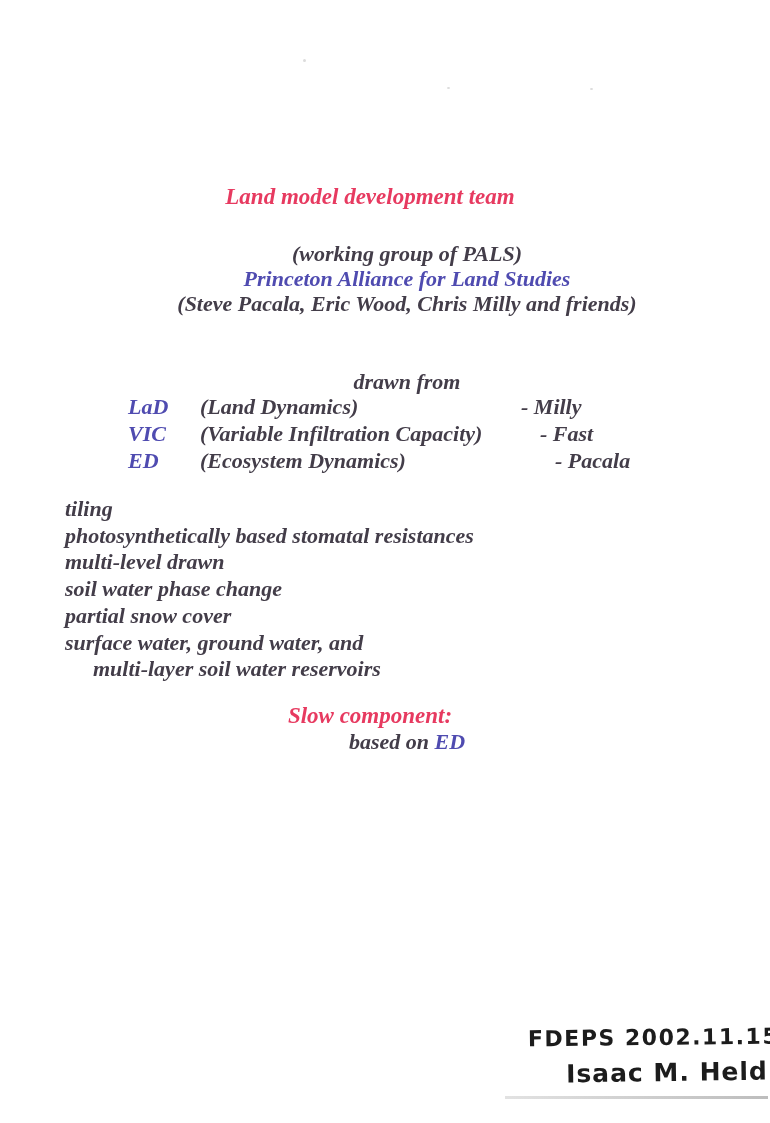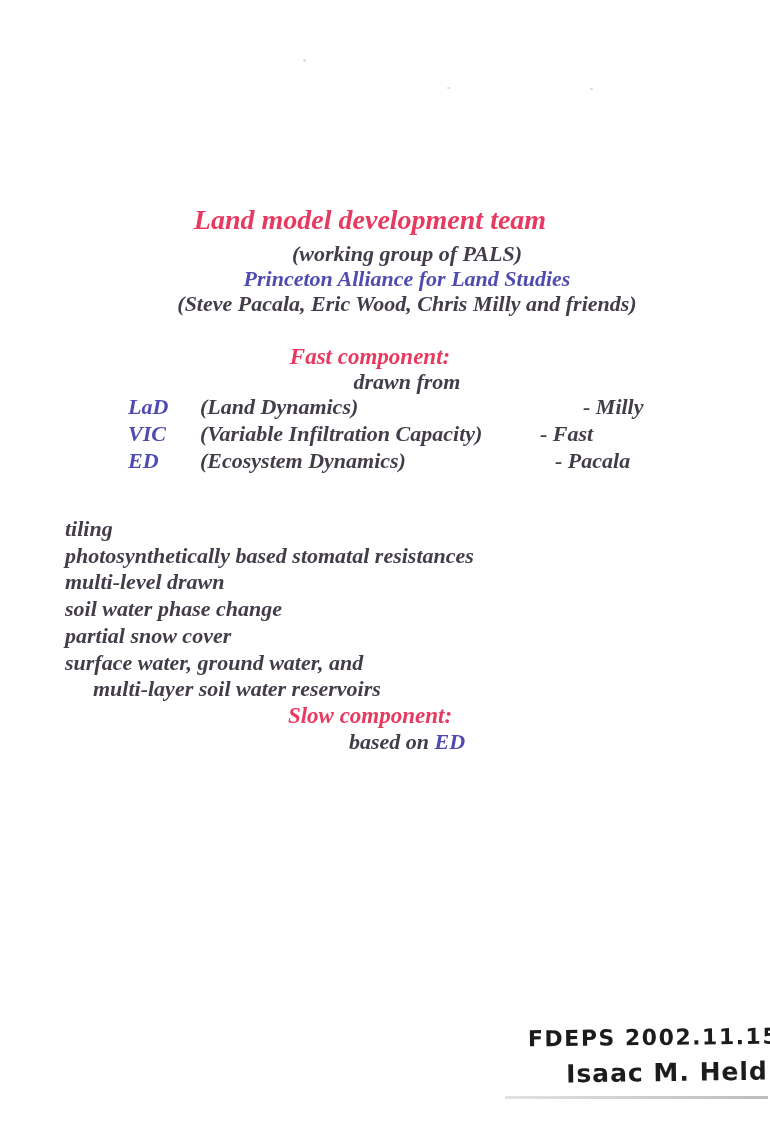--- a/index.html
+++ b/index.html
@@ -8,34 +8,34 @@
     width:770px; height:1123px;
     background:#ffffff;
     overflow:hidden;
     font-family:"Liberation Serif","DejaVu Serif",serif;
     font-weight:bold; font-style:italic;
     color:#433d49;
   }
   .center { position:absolute; left:0; width:740px; text-align:center; margin:0; }
   .pink  { color:#e73a60; }
   .blue  { color:#4f4bb0; }
-  .title   { top:204px; font-size:28px; }
+  .title   { top:184px; font-size:23px; }
   .sub     { font-size:22px;padding-left:37px; }
   .heading { font-size:23px; }
 
   .models { position:absolute; top:394px; left:0; width:690px; font-size:22px; }
   .model-row { position:relative; height:27px; }
   .model-row .abbr   { position:absolute; left:128px; }
   .model-row .mname  { position:absolute; left:200px; }
   .model-row .credit { position:absolute; left:548px; }
-  .model-row:nth-child(1) .credit { left:583px; }
+  .model-row:nth-child(1) .credit { left:521px; }
   .model-row:nth-child(2) .credit { left:540px; }
   .model-row:nth-child(3) .credit { left:555px; }
 
-  .feature-list { position:absolute; left:65px; font-size:22px; line-height:26.7px;margin-top:20px; }
+  .feature-list { position:absolute; left:65px; font-size:22px; line-height:26.7px; }
   .feature-list .indent { padding-left:28px; }
 
   .handwriting {
     position:absolute;
     font-family:"DejaVu Sans",sans-serif;
     font-style:normal; font-weight:bold;
     color:#1c1c1c; white-space:nowrap;
   }
   .hw-line1 { left:528px; top:1025px; font-size:22px; letter-spacing:1.5px; transform:rotate(-0.6deg); }
   .hw-line2 { left:566px; top:1058px; font-size:25px; letter-spacing:1px;   transform:rotate(-0.8deg); }
@@ -52,21 +52,20 @@
 <body>
 
 <div class="page">
 
   <h1 class="center title pink">Land model development team</h1>
 
   <div class="center sub" style="top:241px">(working group of PALS)</div>
   <div class="center sub blue" style="top:266px">Princeton Alliance for Land Studies</div>
   <div class="center sub" style="top:291px">(Steve Pacala, Eric Wood, Chris Milly and friends)</div>
 
-  <div class="center heading pink" style="top:344px">Fast component:</div>
   <div class="center sub" style="top:369px">drawn from</div>
 
   <div class="models">
     <div class="model-row">
       <span class="abbr blue">LaD</span>
       <span class="mname">(Land Dynamics)</span>
       <span class="credit">- Milly</span>
     </div>
     <div class="model-row">
       <span class="abbr blue">VIC</span>

